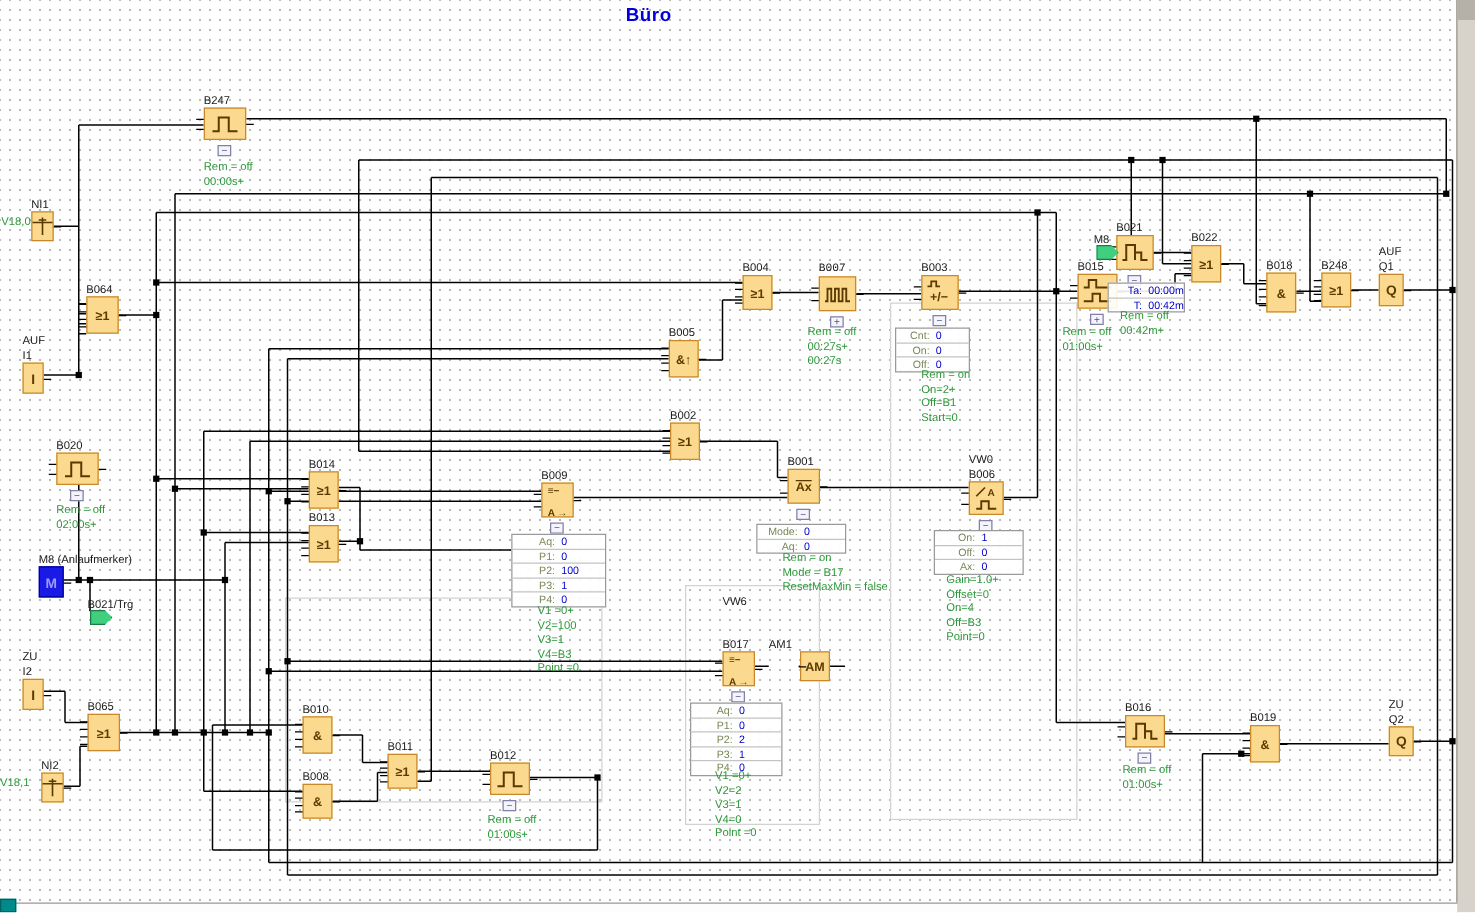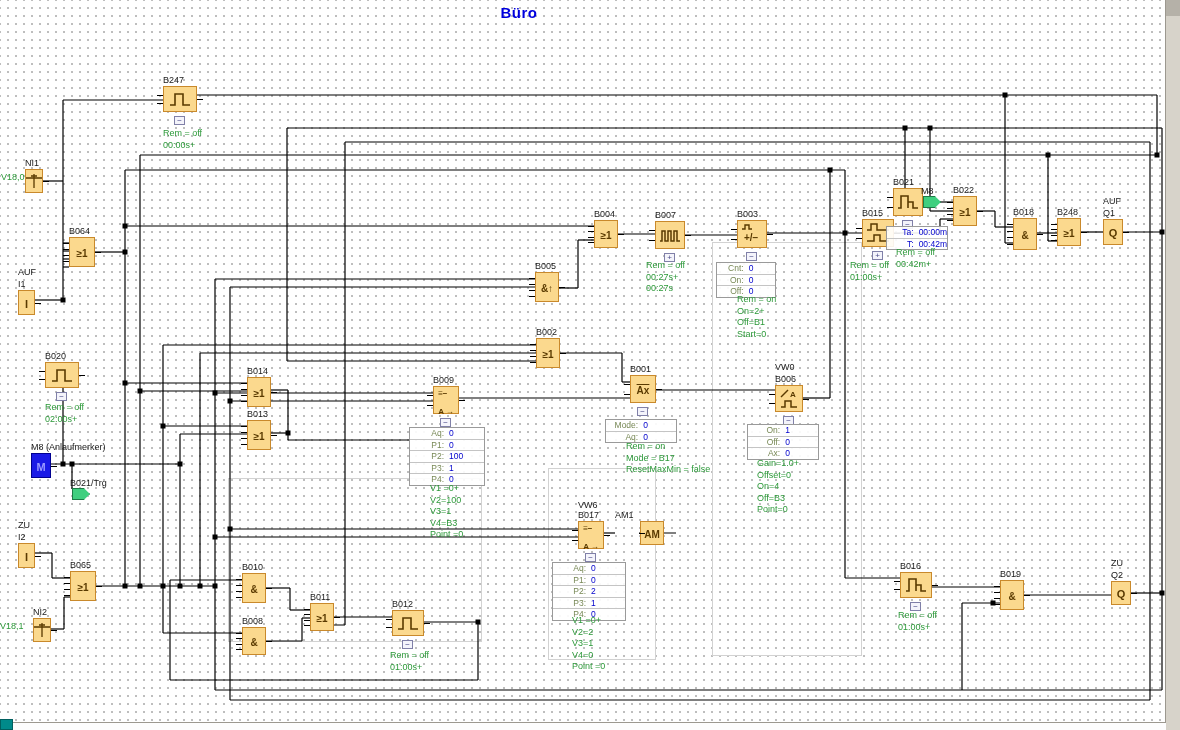--- a/index.html
+++ b/index.html
@@ -364,21 +364,21 @@
       <div class="blk" style="left: 655px; top: 221px; width: 30px; height: 28px;">
         <div>
           <svg width="24" height="18" viewBox="0 0 24 18">
             <path d="M2 15 H4 V5 H7 V15 H10 V5 H13 V15 H16 V5 H19 V15 H22" fill="none" stroke="#5a3a00" stroke-width="1.5"></path>
           </svg>
         </div>
       </div>
       <div class="stub" style="left: 649px; top: 230.333px;"></div>
       <div class="stub" style="left: 649px; top: 239.667px;"></div>
       <div class="stub" style="left: 685px; top: 235px;"></div>
-      <div class="blk-label" style="left: 655px; top: 210px;">B007</div>
+      <div class="blk-label" style="left: 655px; top: 210px; font-family: Liberation Mono, monospace;">B007</div>
       <div class="exp" style="left: 664px; top: 253px;">+</div>
       <div class="blk" style="left: 737px; top: 220px; width: 30px; height: 28px;">
         <div>
           <svg width="24" height="22" viewBox="0 0 24 22">
             <path d="M2 6 H5 V2 H9 V6 H12" fill="none" stroke="#5a3a00" stroke-width="1.4"></path>
             <text x="4" y="18" font-size="10" font-weight="bold" fill="#5a3a00">+/−</text>
           </svg>
         </div>
       </div>
       <div class="stub" style="left: 731px; top: 229.333px;"></div>
@@ -410,21 +410,21 @@
       <div class="blk-above" style="left: 775px; top: 362px;">VW0</div>
       <div class="exp" style="left: 783px; top: 416px;">−</div>
       <div class="blk" style="left: 578px; top: 521px; width: 26px; height: 28px;">
         <div><span class="gl" style="font-size:8px;">≡−
 A →</span></div>
       </div>
       <div class="stub" style="left: 572px; top: 530.333px;"></div>
       <div class="stub" style="left: 572px; top: 539.667px;"></div>
       <div class="stub" style="left: 604px; top: 535px;"></div>
       <div class="blk-label" style="left: 578px; top: 510px;">B017</div>
-      <div class="blk-above" style="left: 578px; top: 500px;">VW6</div>
+      <div class="blk-above" style="left: 578px; top: 476px;">VW6</div>
       <div class="exp" style="left: 585px; top: 553px;">−</div>
       <div class="blk" style="left: 615px; top: 521px; width: 24px; height: 24px; margin-left: 25px;">
         <div><span class="gl">AM</span></div>
       </div>
       <div class="stub" style="left: 639px; top: 533px;"></div>
       <div class="blk-label" style="left: 615px; top: 510px;">AM1</div>
       <div class="blk" style="left: 893px; top: 188px; width: 30px; height: 28px;">
         <div>
           <svg width="24" height="18" viewBox="0 0 24 18">
             <path d="M2 15 H5 V3 H12 V15 M12 9 H17 V15 H22" fill="none" stroke="#5a3a00" stroke-width="1.6"></path>
@@ -660,21 +660,21 @@
       <div class="ann" style="left: 898px; top: 610px;">
         <div>Rem = off</div>
         <div>01:00s+</div>
       </div>
       <div class="flabel" style="left: 1px; top: 172px;">V18,0</div>
       <div class="flabel" style="left: 0px; top: 621px;">V18,1</div>
       <div class="tag" style="left: 72px; top: 488px;">
         <div class="tlabel">B021/Trg</div>
         <span class="arrow"></span>
       </div>
-      <div class="tag" style="left: 923px; top: 196px;">
+      <div class="tag" style="left: 877px; top: 196px;">
         <div class="tlabel">M8</div>
         <span class="arrow"></span>
       </div>
     </div>
 
   <div id="vscroll">
       <div class="cap"></div>
     </div>
   <div id="hstrip"></div>
   <div id="tealsq"></div>

